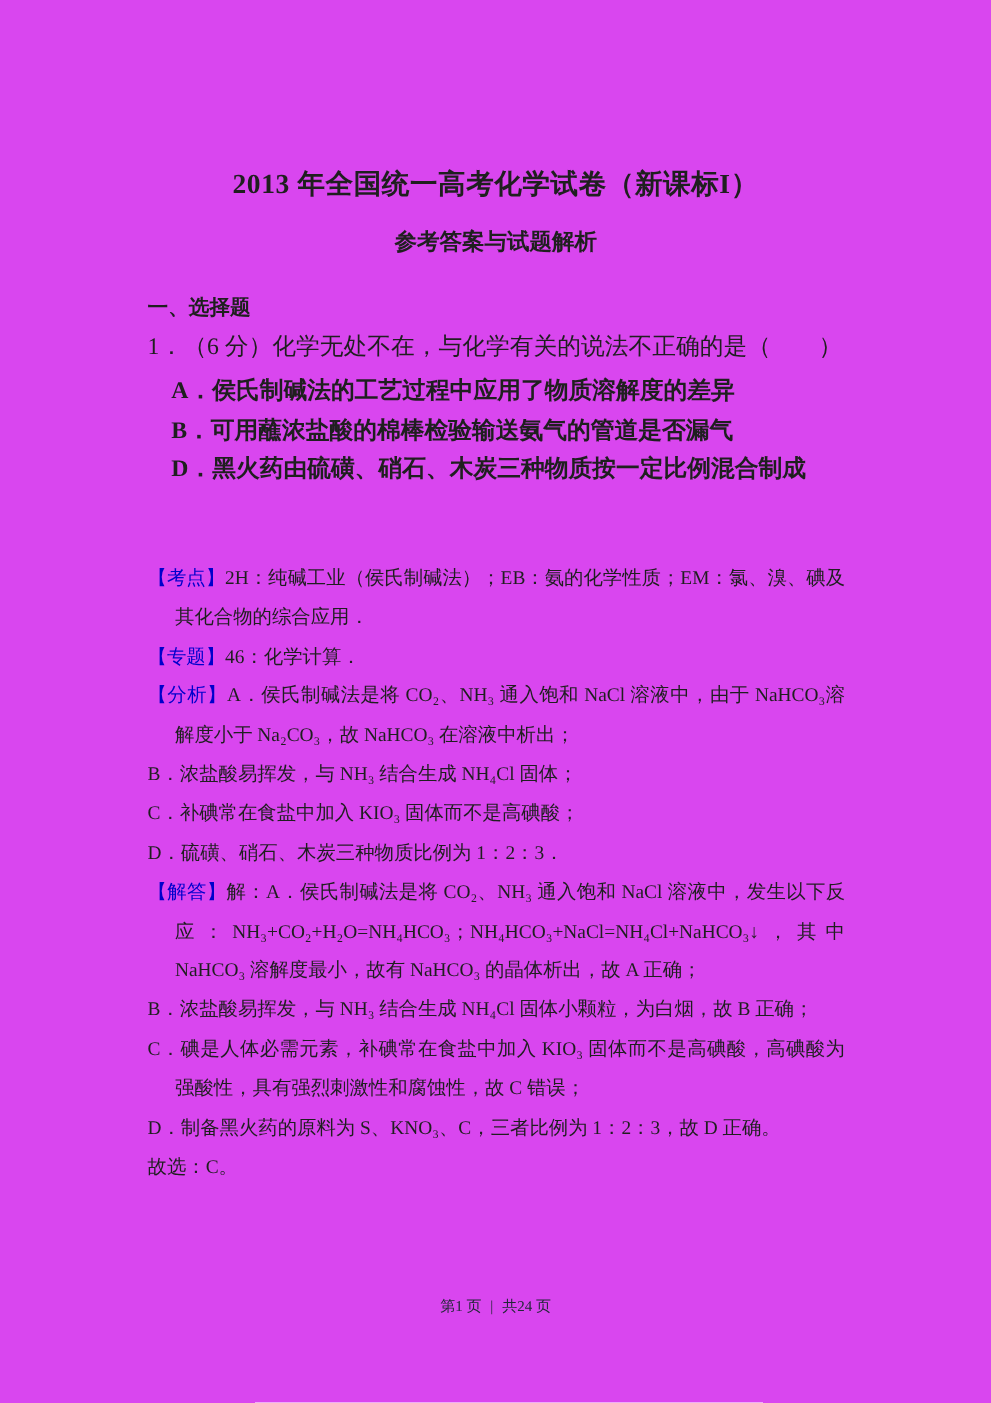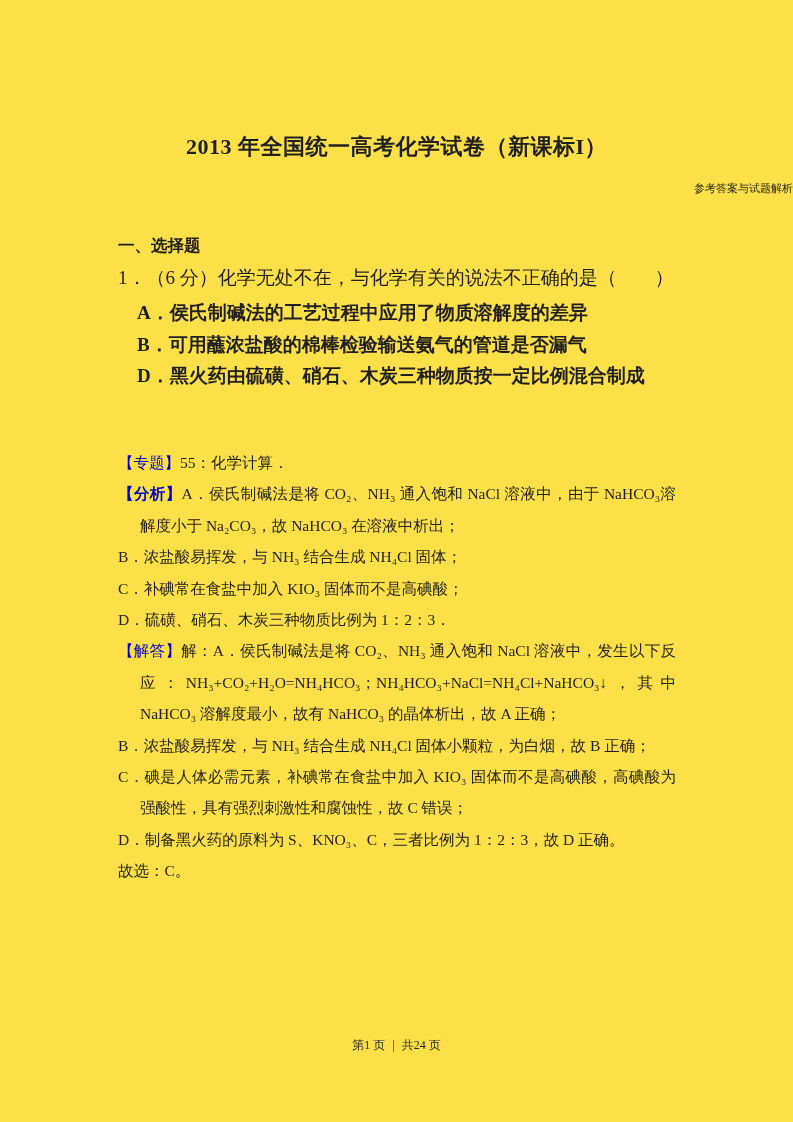--- a/index.html
+++ b/index.html
@@ -1,20 +1,20 @@
 <!DOCTYPE html>
 <html lang="zh"><head>
 <meta charset="utf-8">
 <style>
   html, body { margin: 0; padding: 0; background: #ffffff; }
   .page {
     position: relative;
     width: 793px;
     height: 1122px;
-    background: #fde047;
+    background: #d946ef;
     font-family: "Liberation Serif", "DejaVu Serif", serif;
     color: #1f1f1f;
     overflow: hidden;
   }
   .title {
     position: absolute;
     top: 132px;
     left: 0;
     width: 100%;
     margin: 0;
@@ -22,23 +22,23 @@
     font-size: 22px;
     font-weight: bold;
     letter-spacing: 0.5px;
   }
   .subtitle {
     position: absolute;
     top: 181px;
     left: 0;
     width: 100%;
     margin: 0;
-    text-align: right;
-    font-size: 11px;
-    font-weight: normal;
+    text-align: center;
+    font-size: 18px;
+    font-weight: bold;
   }
   .section-heading {
     position: absolute;
     top: 235px;
     left: 118px;
     width: 558px;
     margin: 0;
     font-size: 16.5px;
     font-weight: bold;
   }
@@ -92,24 +92,25 @@
     <p class="stem">1．（6 分）化学无处不在，与化学有关的说法不正确的是（　　）</p>
     <div class="options">
       <p class="option">A．侯氏制碱法的工艺过程中应用了物质溶解度的差异</p>
       <p class="option">B．可用蘸浓盐酸的棉棒检验输送氨气的管道是否漏气</p>
       <p class="option">D．黑火药由硫磺、硝石、木炭三种物质按一定比例混合制成</p>
     </div>
   </div>
 
   <div class="explanation">
 
+    <p class="hang"><span class="lbl" style="color: rgb(0, 0, 204);">【考点】</span><span>2H：纯碱工业（侯氏制碱法）；EB：氨的化学性质；EM：氯、溴、碘及其化合物的综合应用．</span></p>
 
-    <p class="hang"><span class="lbl" style="color: rgb(0, 0, 204);">【专题】</span><span>55：化学计算．</span></p>
+    <p class="hang"><span class="lbl" style="color: rgb(0, 0, 204);">【专题】</span><span>46：化学计算．</span></p>
 
-    <p class="hang"><span class="lbl" style="color: rgb(0, 0, 204); font-weight: bold;">【分析】</span><span>A．侯氏制碱法是将 CO₂、NH₃ 通入饱和 NaCl 溶液中，由于 NaHCO₃溶解度小于 Na₂CO₃，故 NaHCO₃ 在溶液中析出；</span></p>
+    <p class="hang"><span class="lbl" style="color: rgb(0, 0, 204);">【分析】</span><span>A．侯氏制碱法是将 CO₂、NH₃ 通入饱和 NaCl 溶液中，由于 NaHCO₃溶解度小于 Na₂CO₃，故 NaHCO₃ 在溶液中析出；</span></p>
     <p class="hang">B．浓盐酸易挥发，与 NH₃ 结合生成 NH₄Cl 固体；</p>
     <p class="hang">C．补碘常在食盐中加入 KIO₃ 固体而不是高碘酸；</p>
     <p class="hang">D．硫磺、硝石、木炭三种物质比例为 1：2：3．</p>
 
     <p class="hang"><span class="lbl" style="color: rgb(0, 0, 204);">【解答】</span><span>解：A．侯氏制碱法是将 CO₂、NH₃ 通入饱和 NaCl 溶液中，发生以下反应：NH₃+CO₂+H₂O=NH₄HCO₃；NH₄HCO₃+NaCl=NH₄Cl+NaHCO₃↓，其中 NaHCO₃ 溶解度最小，故有 NaHCO₃ 的晶体析出，故 A 正确；</span></p>
     <p class="hang">B．浓盐酸易挥发，与 NH₃ 结合生成 NH₄Cl 固体小颗粒，为白烟，故 B 正确；</p>
     <p class="hang">C．碘是人体必需元素，补碘常在食盐中加入 KIO₃ 固体而不是高碘酸，高碘酸为强酸性，具有强烈刺激性和腐蚀性，故 C 错误；</p>
     <p class="hang">D．制备黑火药的原料为 S、KNO₃、C，三者比例为 1：2：3，故 D 正确。</p>
     <p class="hang">故选：C。</p>
 

